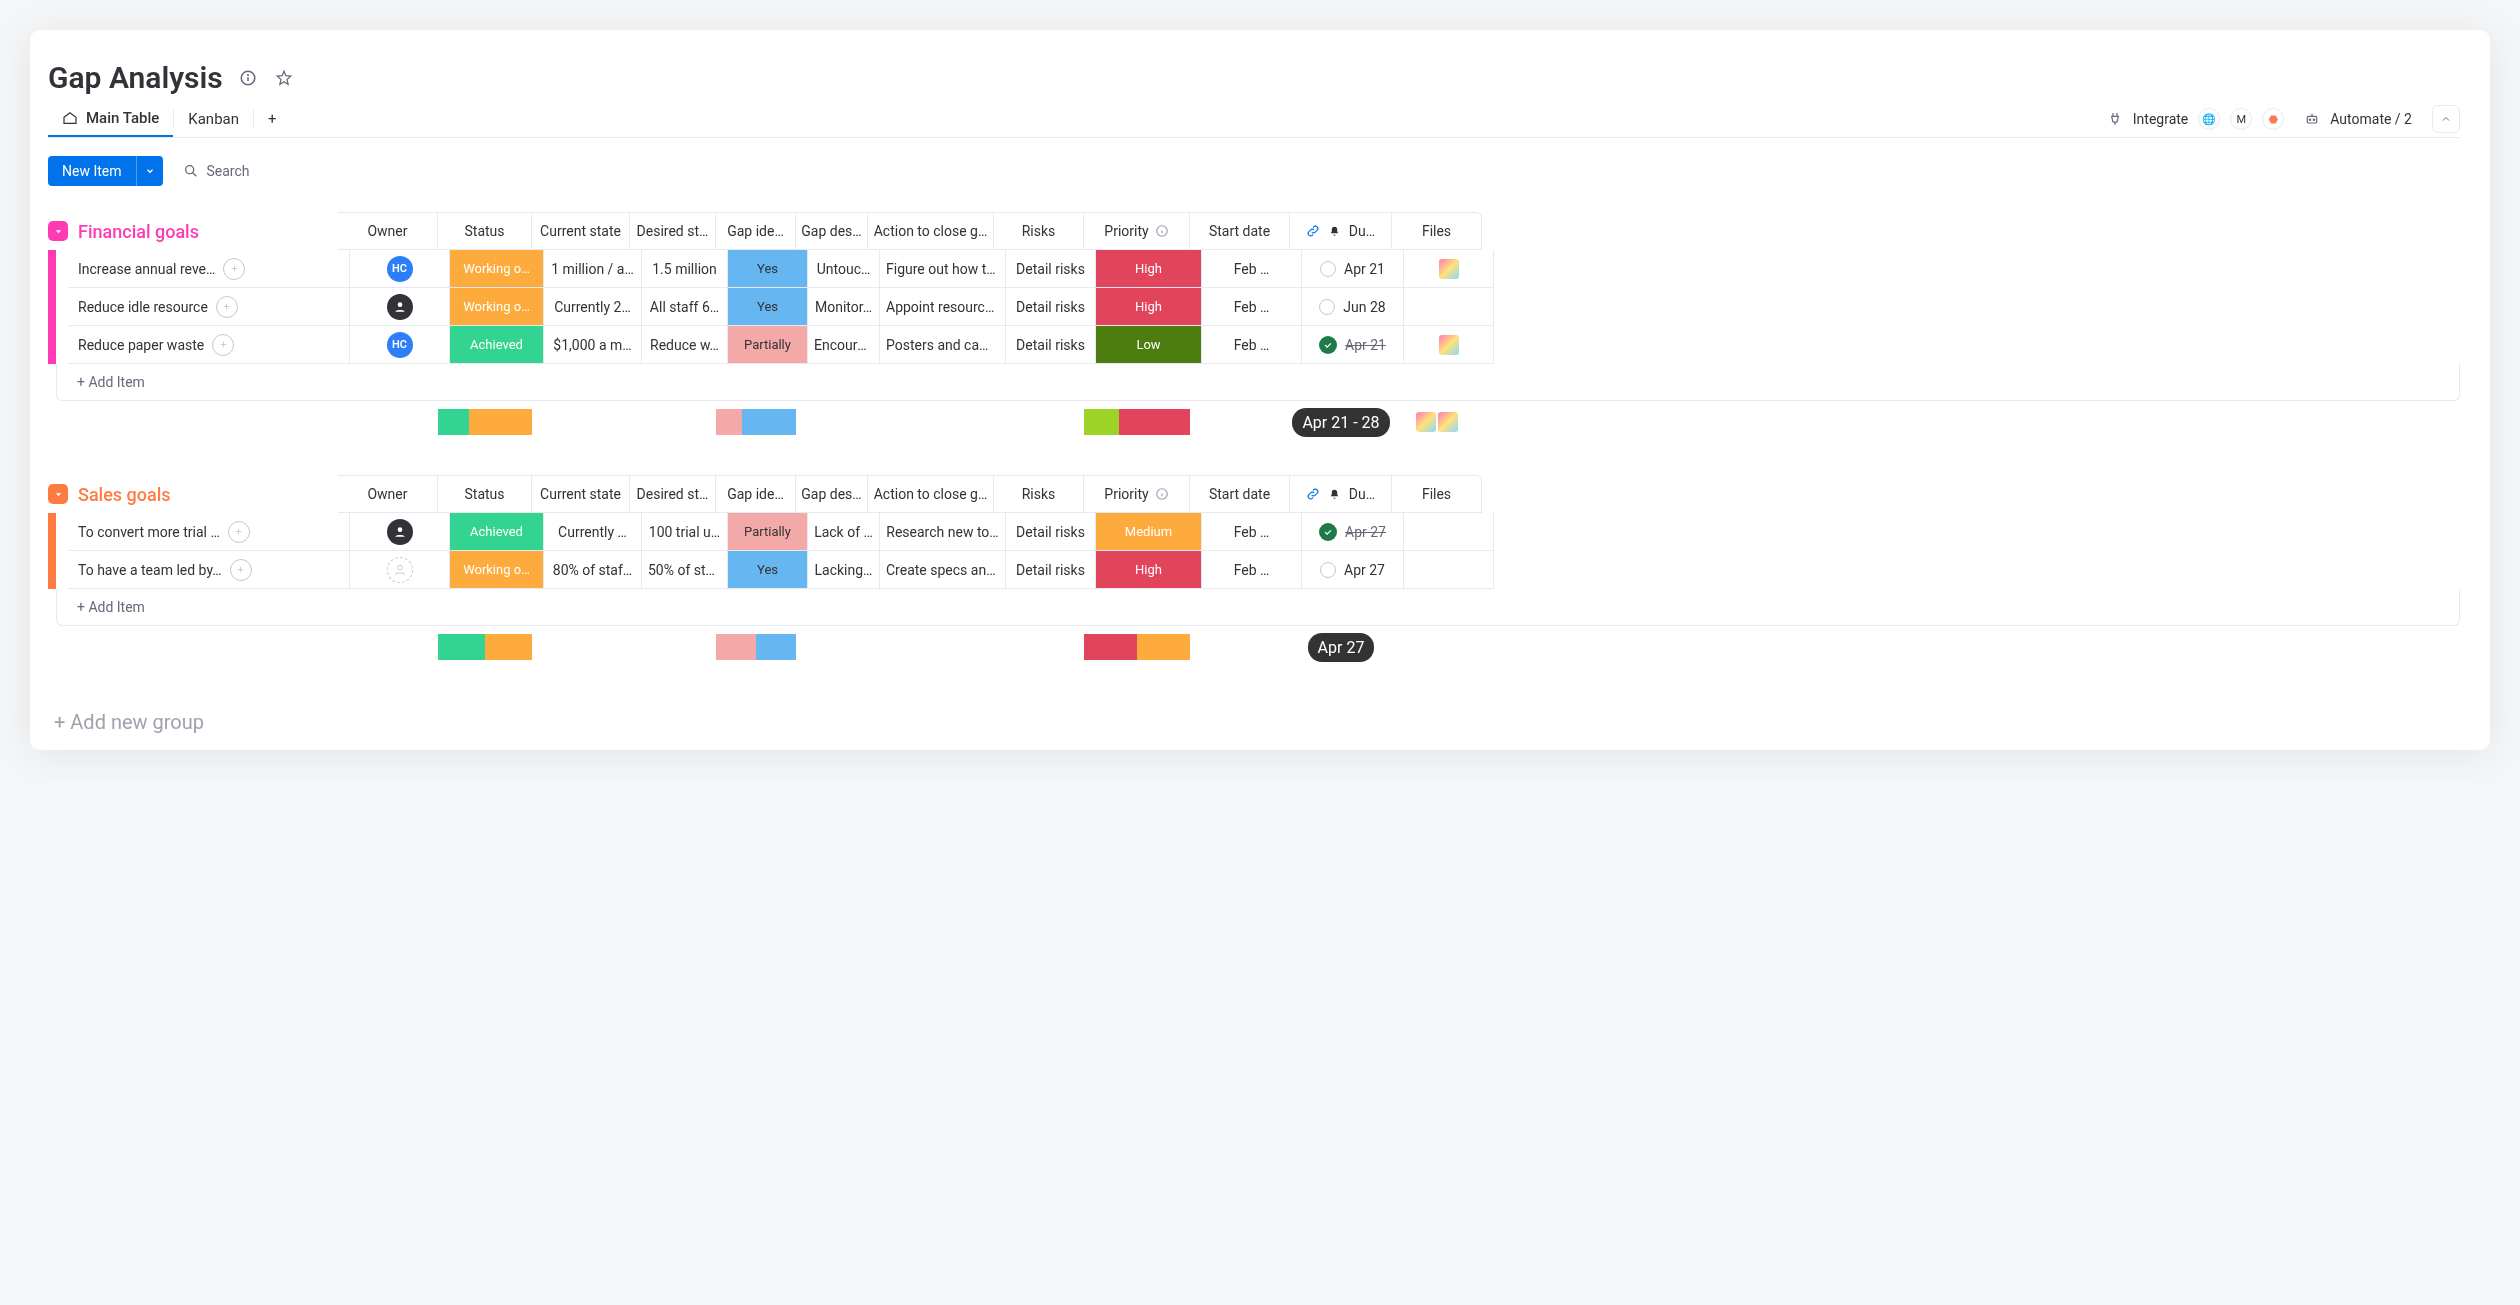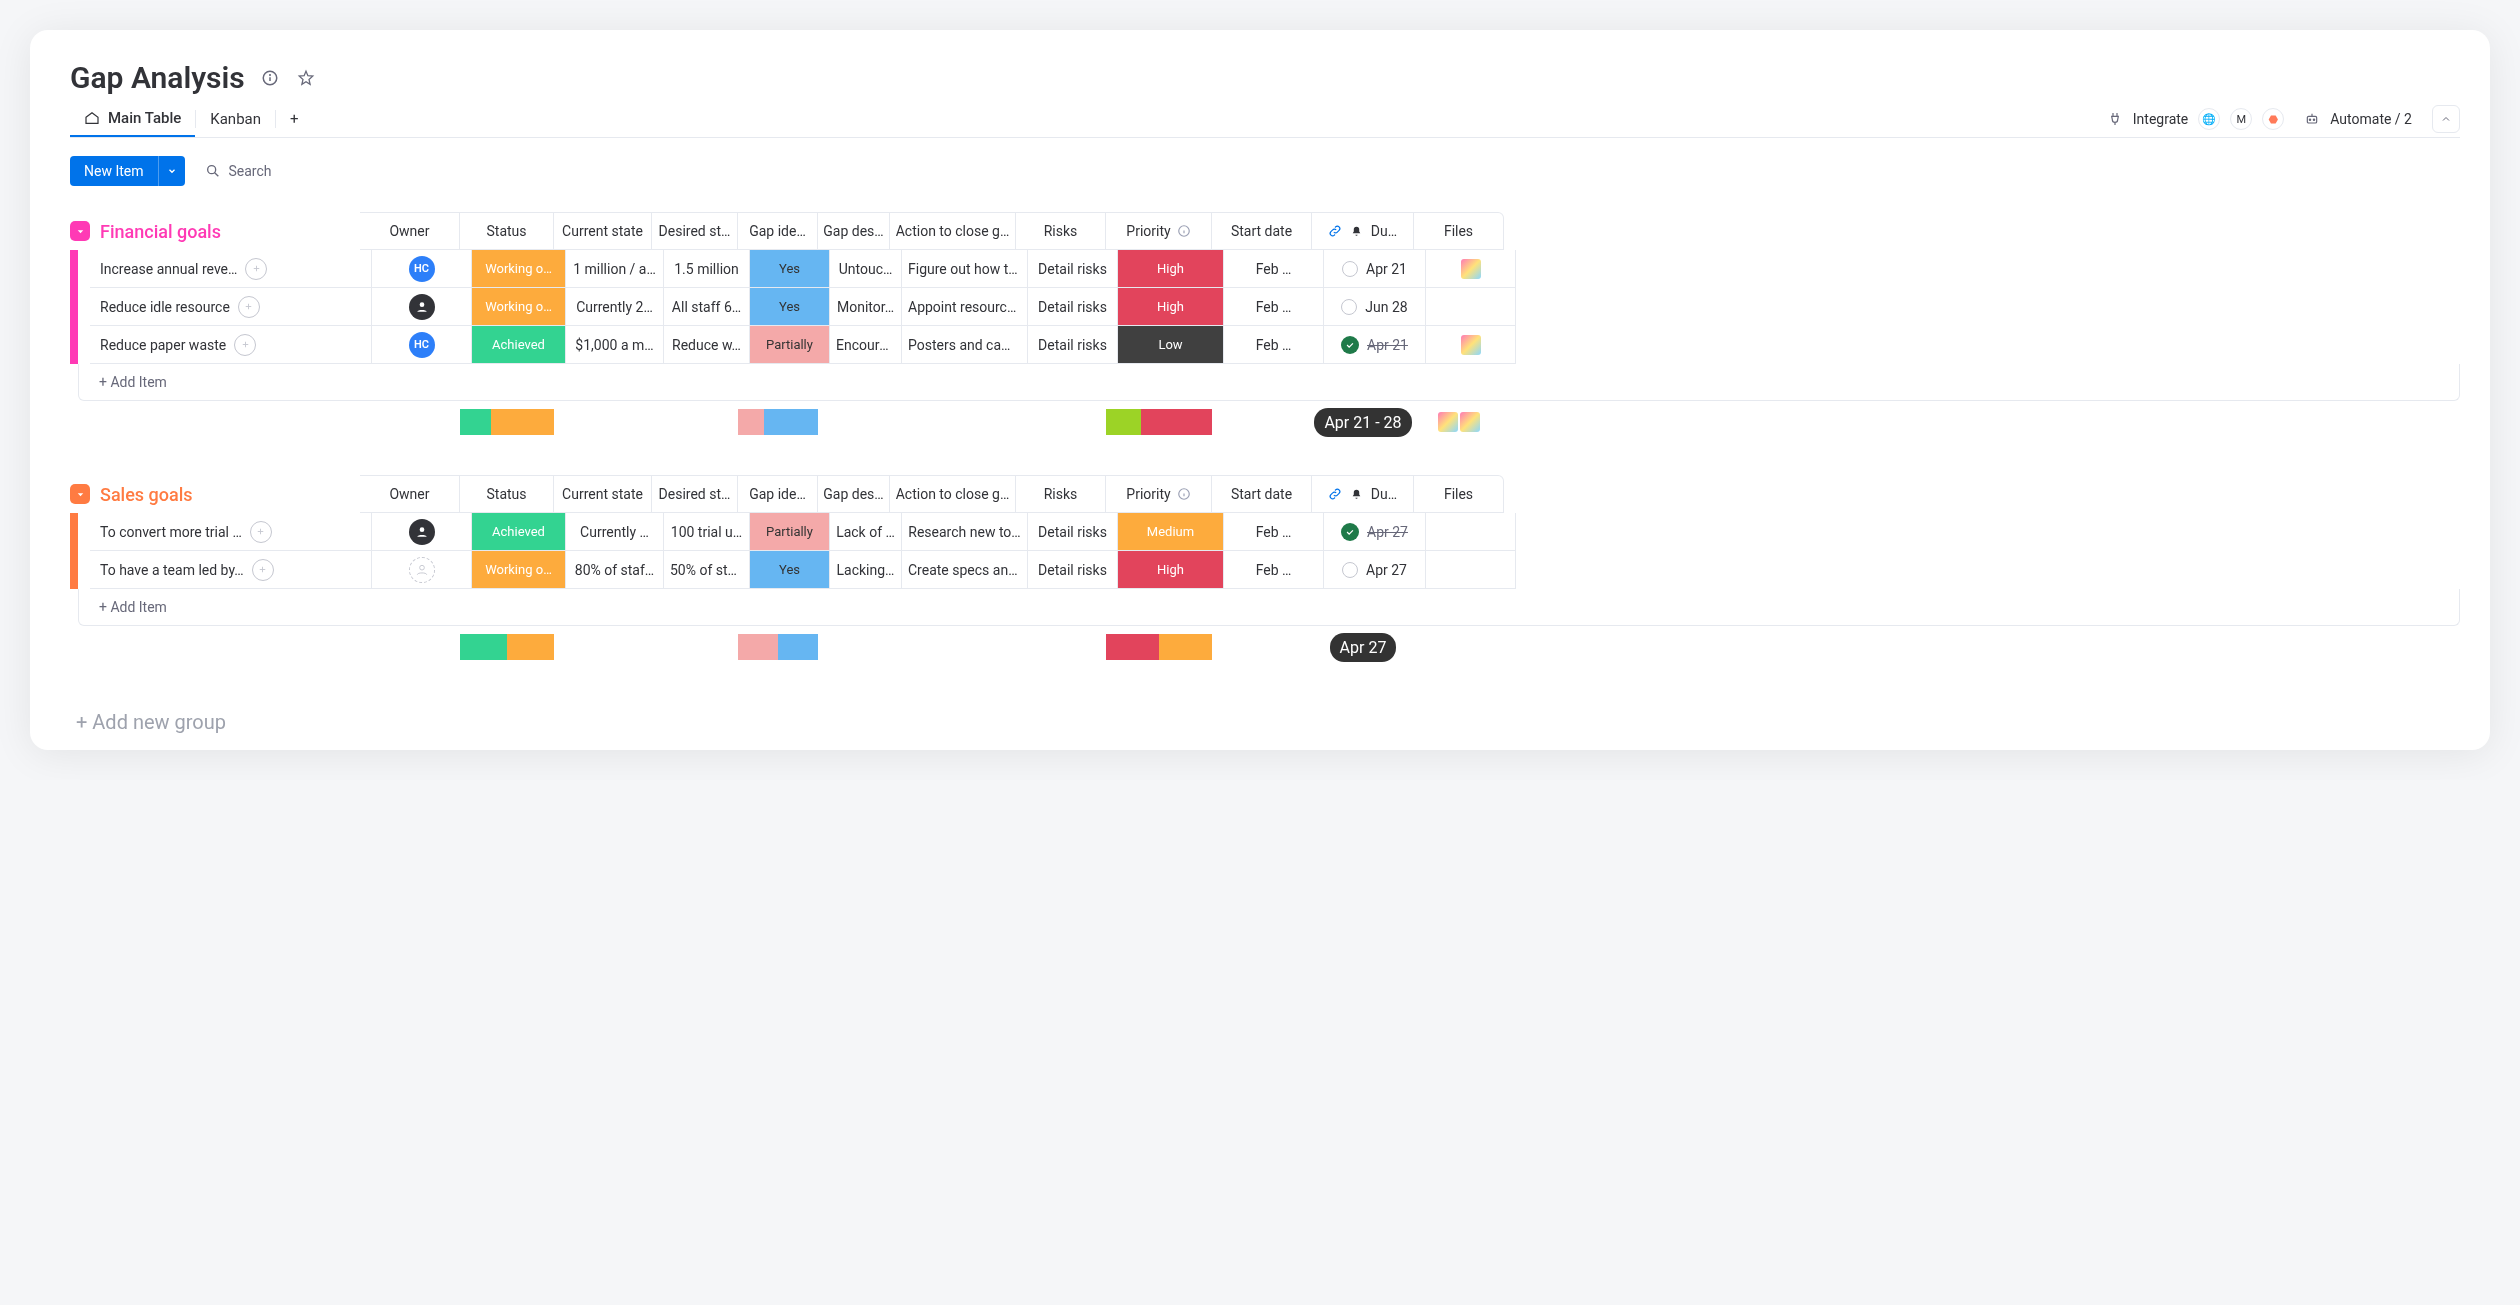--- a/index.html
+++ b/index.html
@@ -5,22 +5,22 @@
   * { box-sizing: border-box; margin: 0; padding: 0; }
   body {
     font-family: -apple-system, BlinkMacSystemFont, "Segoe UI", Roboto, Helvetica, Arial, sans-serif;
     background: #f5f6f8;
     padding: 30px;
     color: #323338;
     font-size: 14px;
   }
   .board {
     background: #fff;
-    border-radius: 18px;
-    padding: 30px 30px 0 40px;
+    border-radius: 10px;
+    padding: 30px 30px 0 18px;
     min-height: 720px;
     box-shadow: 0 4px 40px rgba(0,0,0,0.08);
     overflow: hidden;
   }
   .header-row { display:flex; align-items:center; gap:14px; margin-bottom:6px;}
   .board-title { font-size:30px; font-weight:600; }
   .icon-btn { width:22px; height:22px; display:flex; align-items:center; justify-content:center; color:#676879; cursor:pointer;}
   .board-desc { color:#676879; font-size:14px; margin-bottom:18px;}
   .tabs-row { display:flex; align-items:center; border-bottom:1px solid #e6e9ef;}
   .tab { display:flex; align-items:center; gap:8px; padding:8px 14px; font-size:15px; cursor:pointer; color:#323338;}
@@ -343,21 +343,21 @@
       <div class="cell col-gapdes">
             <span>Encoura…</span>
           </div>
       <div class="cell col-action">
             <span>Posters and cam…</span>
           </div>
       <div class="cell col-risks">
             <span>Detail risks</span>
           </div>
       <div class="cell col-priority nopad">
-            <div class="status-chip" style="background:#404040">Low</div>
+            <div class="status-chip" style="background:#4d7c0f">Low</div>
           </div>
       <div class="cell col-start">
             <span>Feb …</span>
           </div>
       <div class="cell col-due">
             <div class="check-done">
               <svg width="10" height="10" viewBox="0 0 24 24" fill="none" stroke="white" stroke-width="3">
                 <polyline points="5 12 10 17 19 8"></polyline>
               </svg>
             </div>

